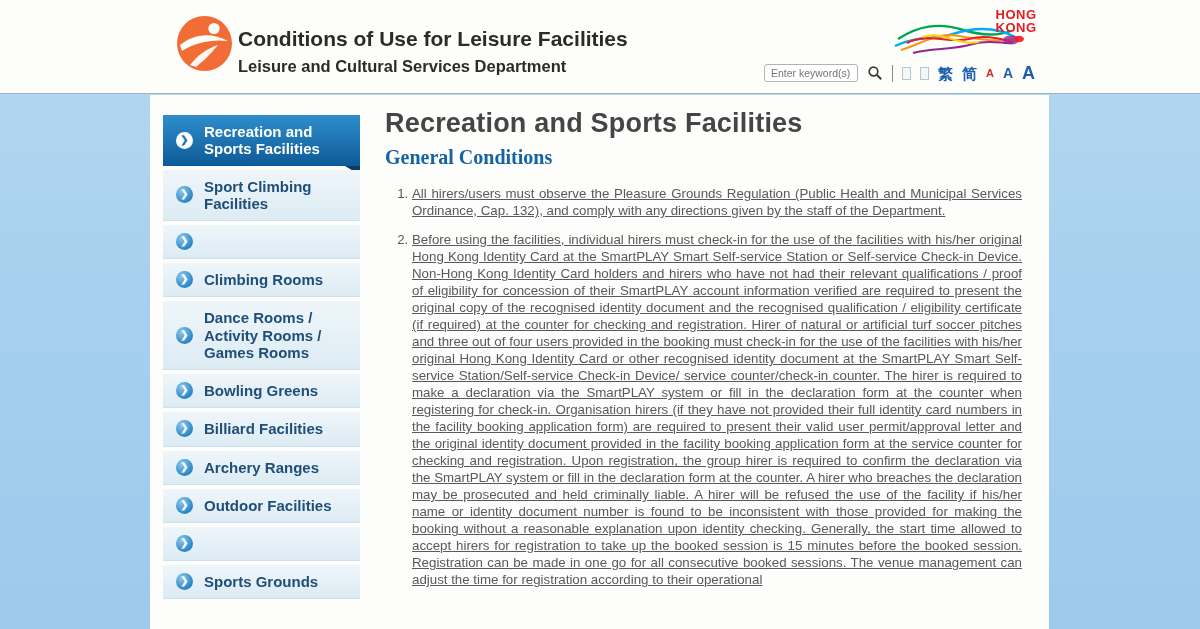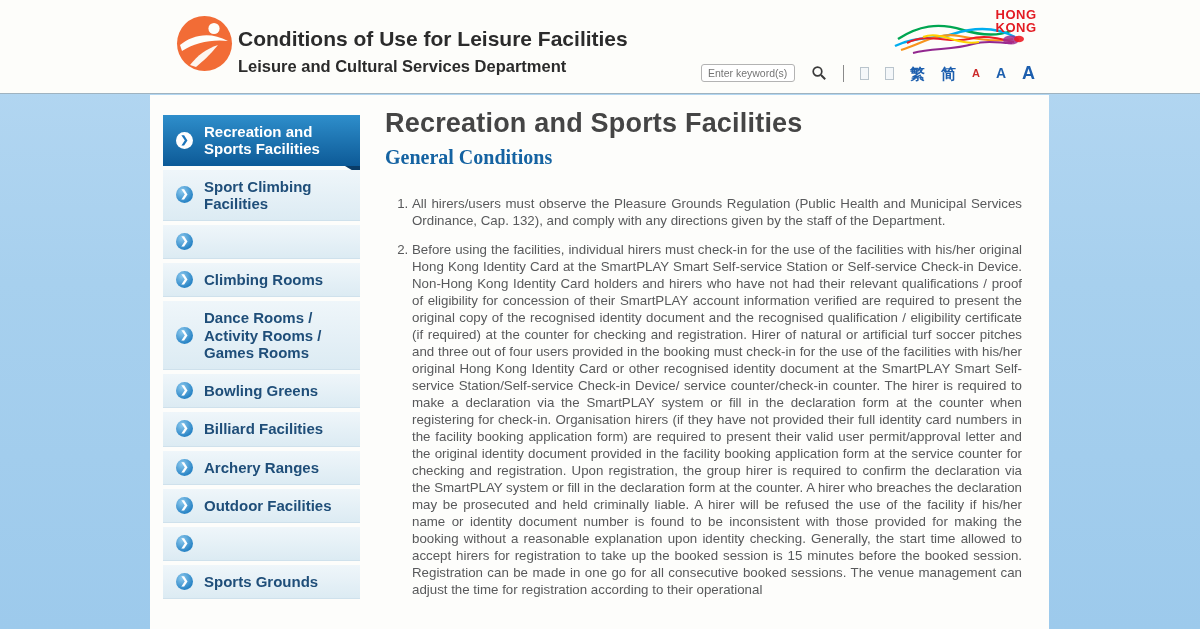--- a/index.html
+++ b/index.html
@@ -10,21 +10,21 @@
 
   
   .header { position:absolute; top:0; left:0; width:1200px; height:94px;
             background:#fdfdfa; border-bottom:1px solid #9fb3c0; z-index:5; }
   .lcsd-logo { position:absolute; left:176px; top:15px; width:57px; height:57px; cursor:pointer; }
   .site-title { position:absolute; left:238px; top:28px; color:#2b2b2b; }
   .site-title .t1 { font-size:21px; font-weight:bold; line-height:21px; }
   .site-title .t2 { font-size:16.5px; font-weight:bold; line-height:21px;margin-top:7px; }
   .brandhk { position:absolute; left:893px; top:6px; width:150px; height:58px; }
 
-  .tools { position:absolute; right:165px; top:64px; display:flex; align-items:center; gap:16px; }
+  .tools { position:absolute; right:165px; top:64px; display:flex; align-items:center; gap:9px; }
   .search-input { width:94px; height:18px; border:1px solid #b3b3b3; border-radius:3px;
                   font-size:10.5px; color:#8a8a8a; padding:1px 6px; background:#fff;
                   font-family:"Liberation Sans", sans-serif; }
   .search-btn { width:16px; height:16px; border:none; background:transparent; cursor:pointer; padding:0; }
   .vdiv { width:1px; height:17px; background:#8a8a8a; }
   .ph-box { width:9px; height:13px; border:1px solid #b9c4cc; background:#f4f7f9; cursor:pointer; }
   .lang { font-size:15px; font-weight:bold; color:#1d5fae; cursor:pointer; line-height:1; }
   .fs { font-weight:bold; cursor:pointer; line-height:1; }
   .fs-s { font-size:11px; color:#cc2a2a; }
   .fs-m { font-size:14px; color:#1d5fae; }
@@ -49,24 +49,24 @@
                      border-bottom:none; }
   .nav-item.active .lbl { color:#fff; }
   .nav-item.active .dot { background:#fff; color:#1b75bb; }
   .nav-item.active .fold { position:absolute; right:0; bottom:-9px; width:0; height:0;
                            border-top:9px solid #0a3c66; border-left:15px solid transparent; }
 
   
   .main { position:absolute; left:235px; top:13px; width:637px; }
   .main h1 { font-size:27px; font-weight:bold; color:#454545; letter-spacing:.2px; margin-bottom:7px; }
   .main h2 { font-family:"Liberation Serif", serif; font-size:20px; font-weight:bold;
-             color:#1563a2; margin-bottom:26px; }
+             color:#1563a2; margin-bottom:16px; }
   .cond-list { margin:0 0 0 0; padding-left:27px; }
   .cond-list li { font-size:13.3px; color:#58595b; line-height:1.28; text-align:justify;
-                  margin-bottom:12px; }
+                  margin-bottom:12px;text-decoration:underline; }
 </style>
 </head>
 <body>
 
 <div class="page">
 
   <div class="header">
 
     <svg class="lcsd-logo" viewBox="0 0 57 57">
       <circle cx="28.5" cy="28.5" r="27.5" fill="#f26c36"></circle>

